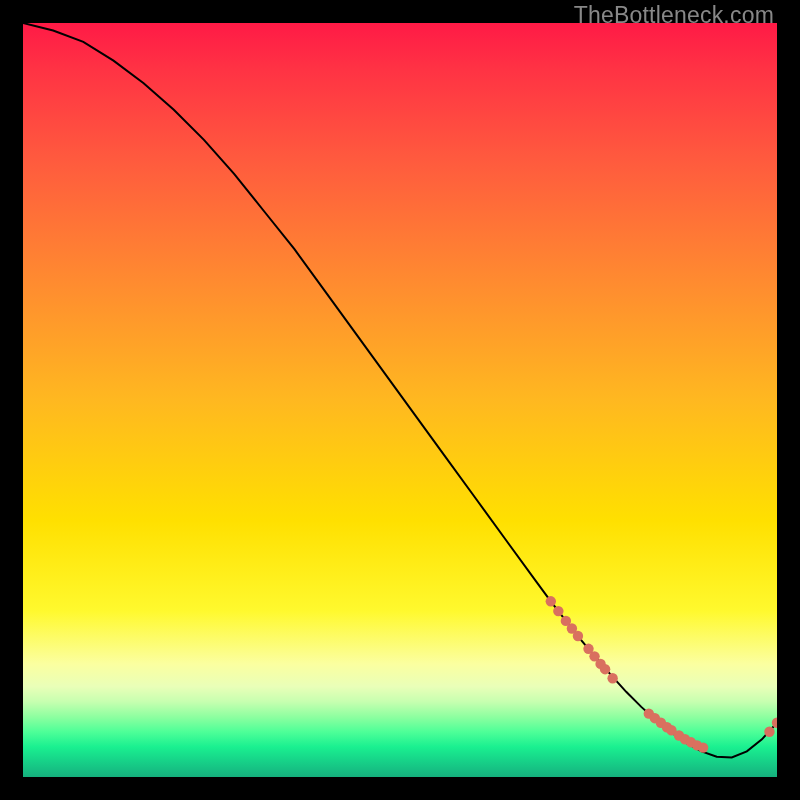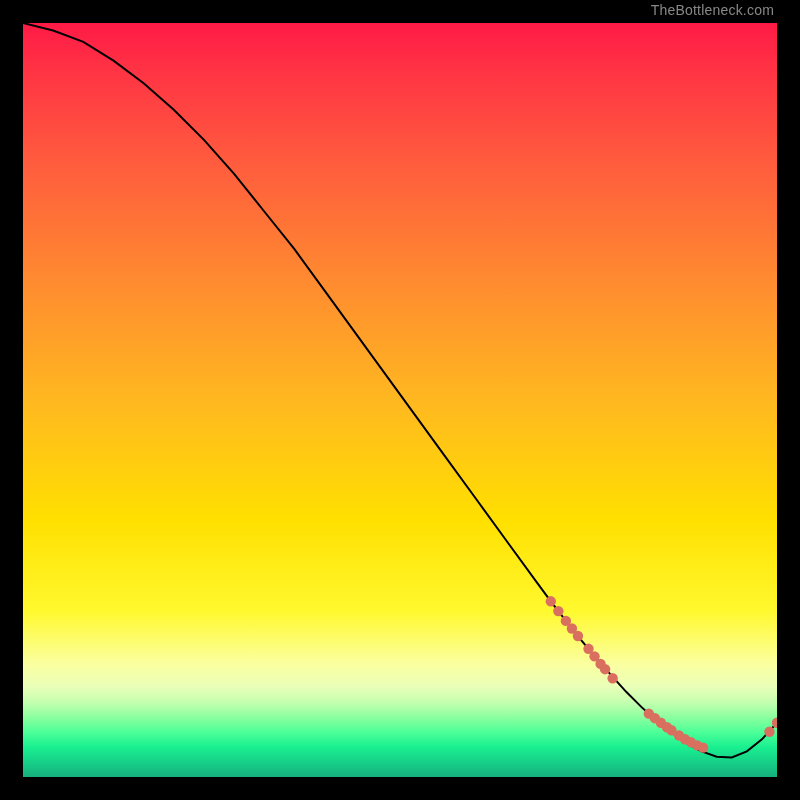--- a/index.html
+++ b/index.html
@@ -53,21 +53,21 @@
     position: absolute;
     inset: 0;
     width: 754px;
     height: 754px;
   }
   .watermark {
     position: absolute;
     top: 2px;
     right: 26px;
     color: #888;
-    font-size: 14px;
+    font-size: 23px;
     font-weight: 400;
     letter-spacing: 0.2px;
     user-select: none;
   }
 </style>
 </head>
 <body>
 
 <div class="stage">
   <div class="watermark">TheBottleneck.com</div>

